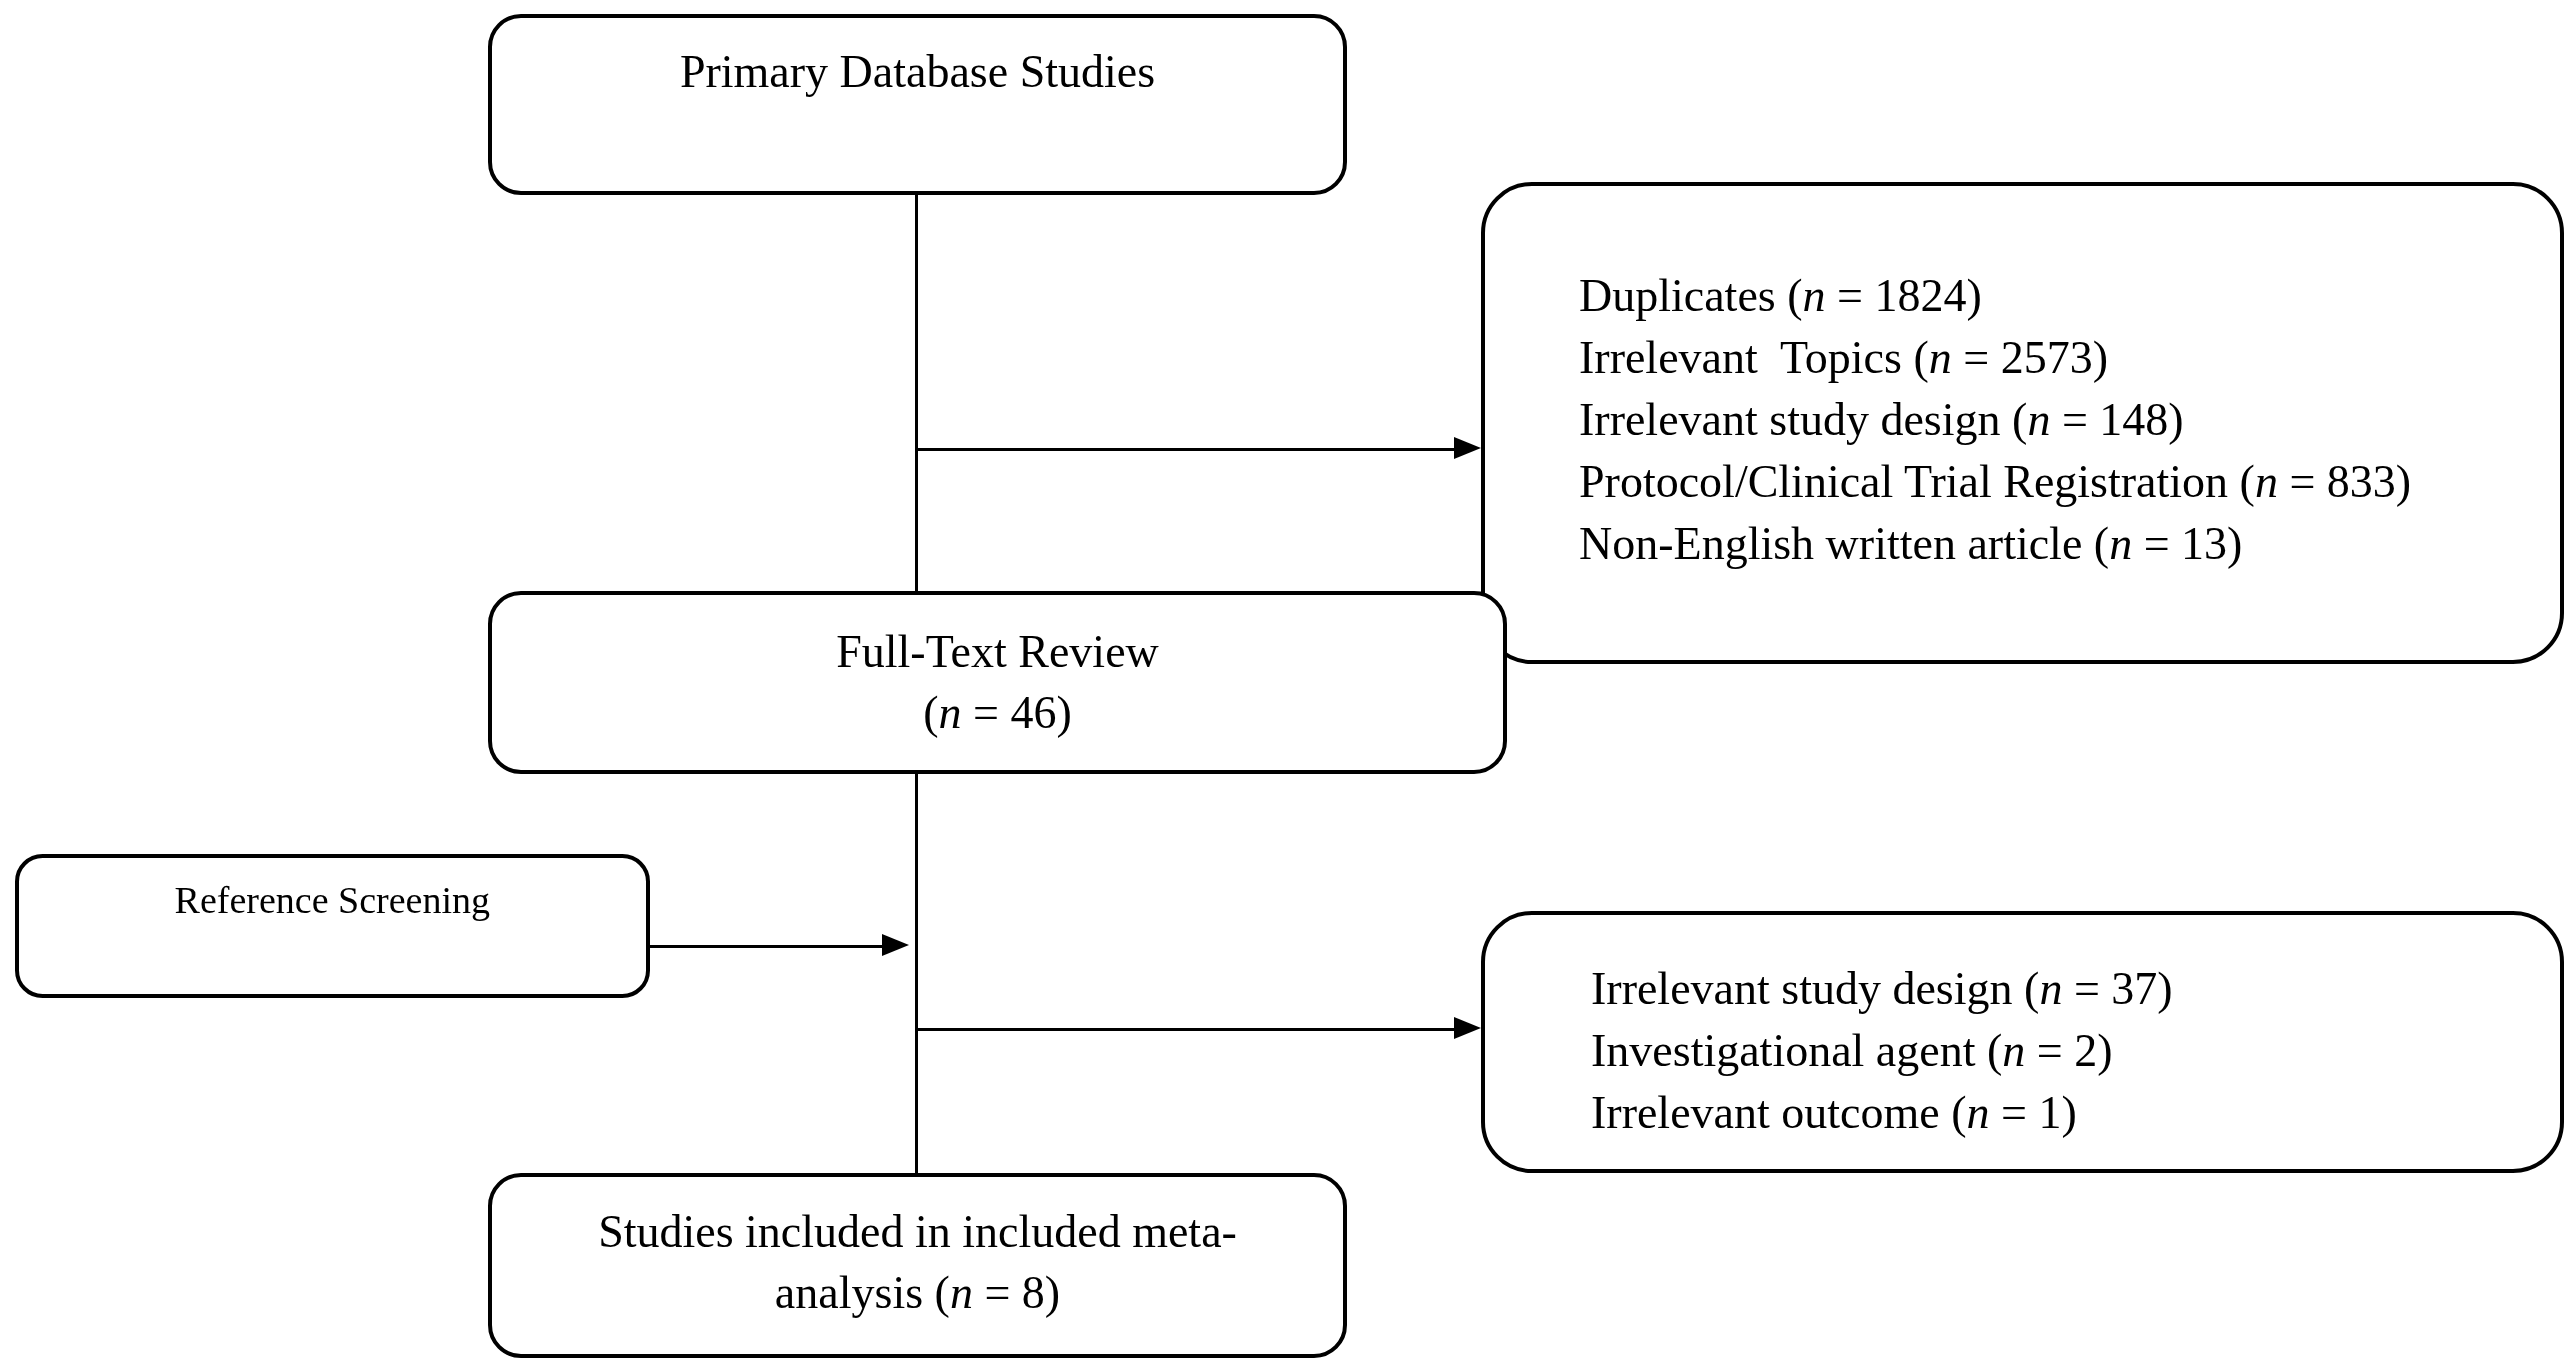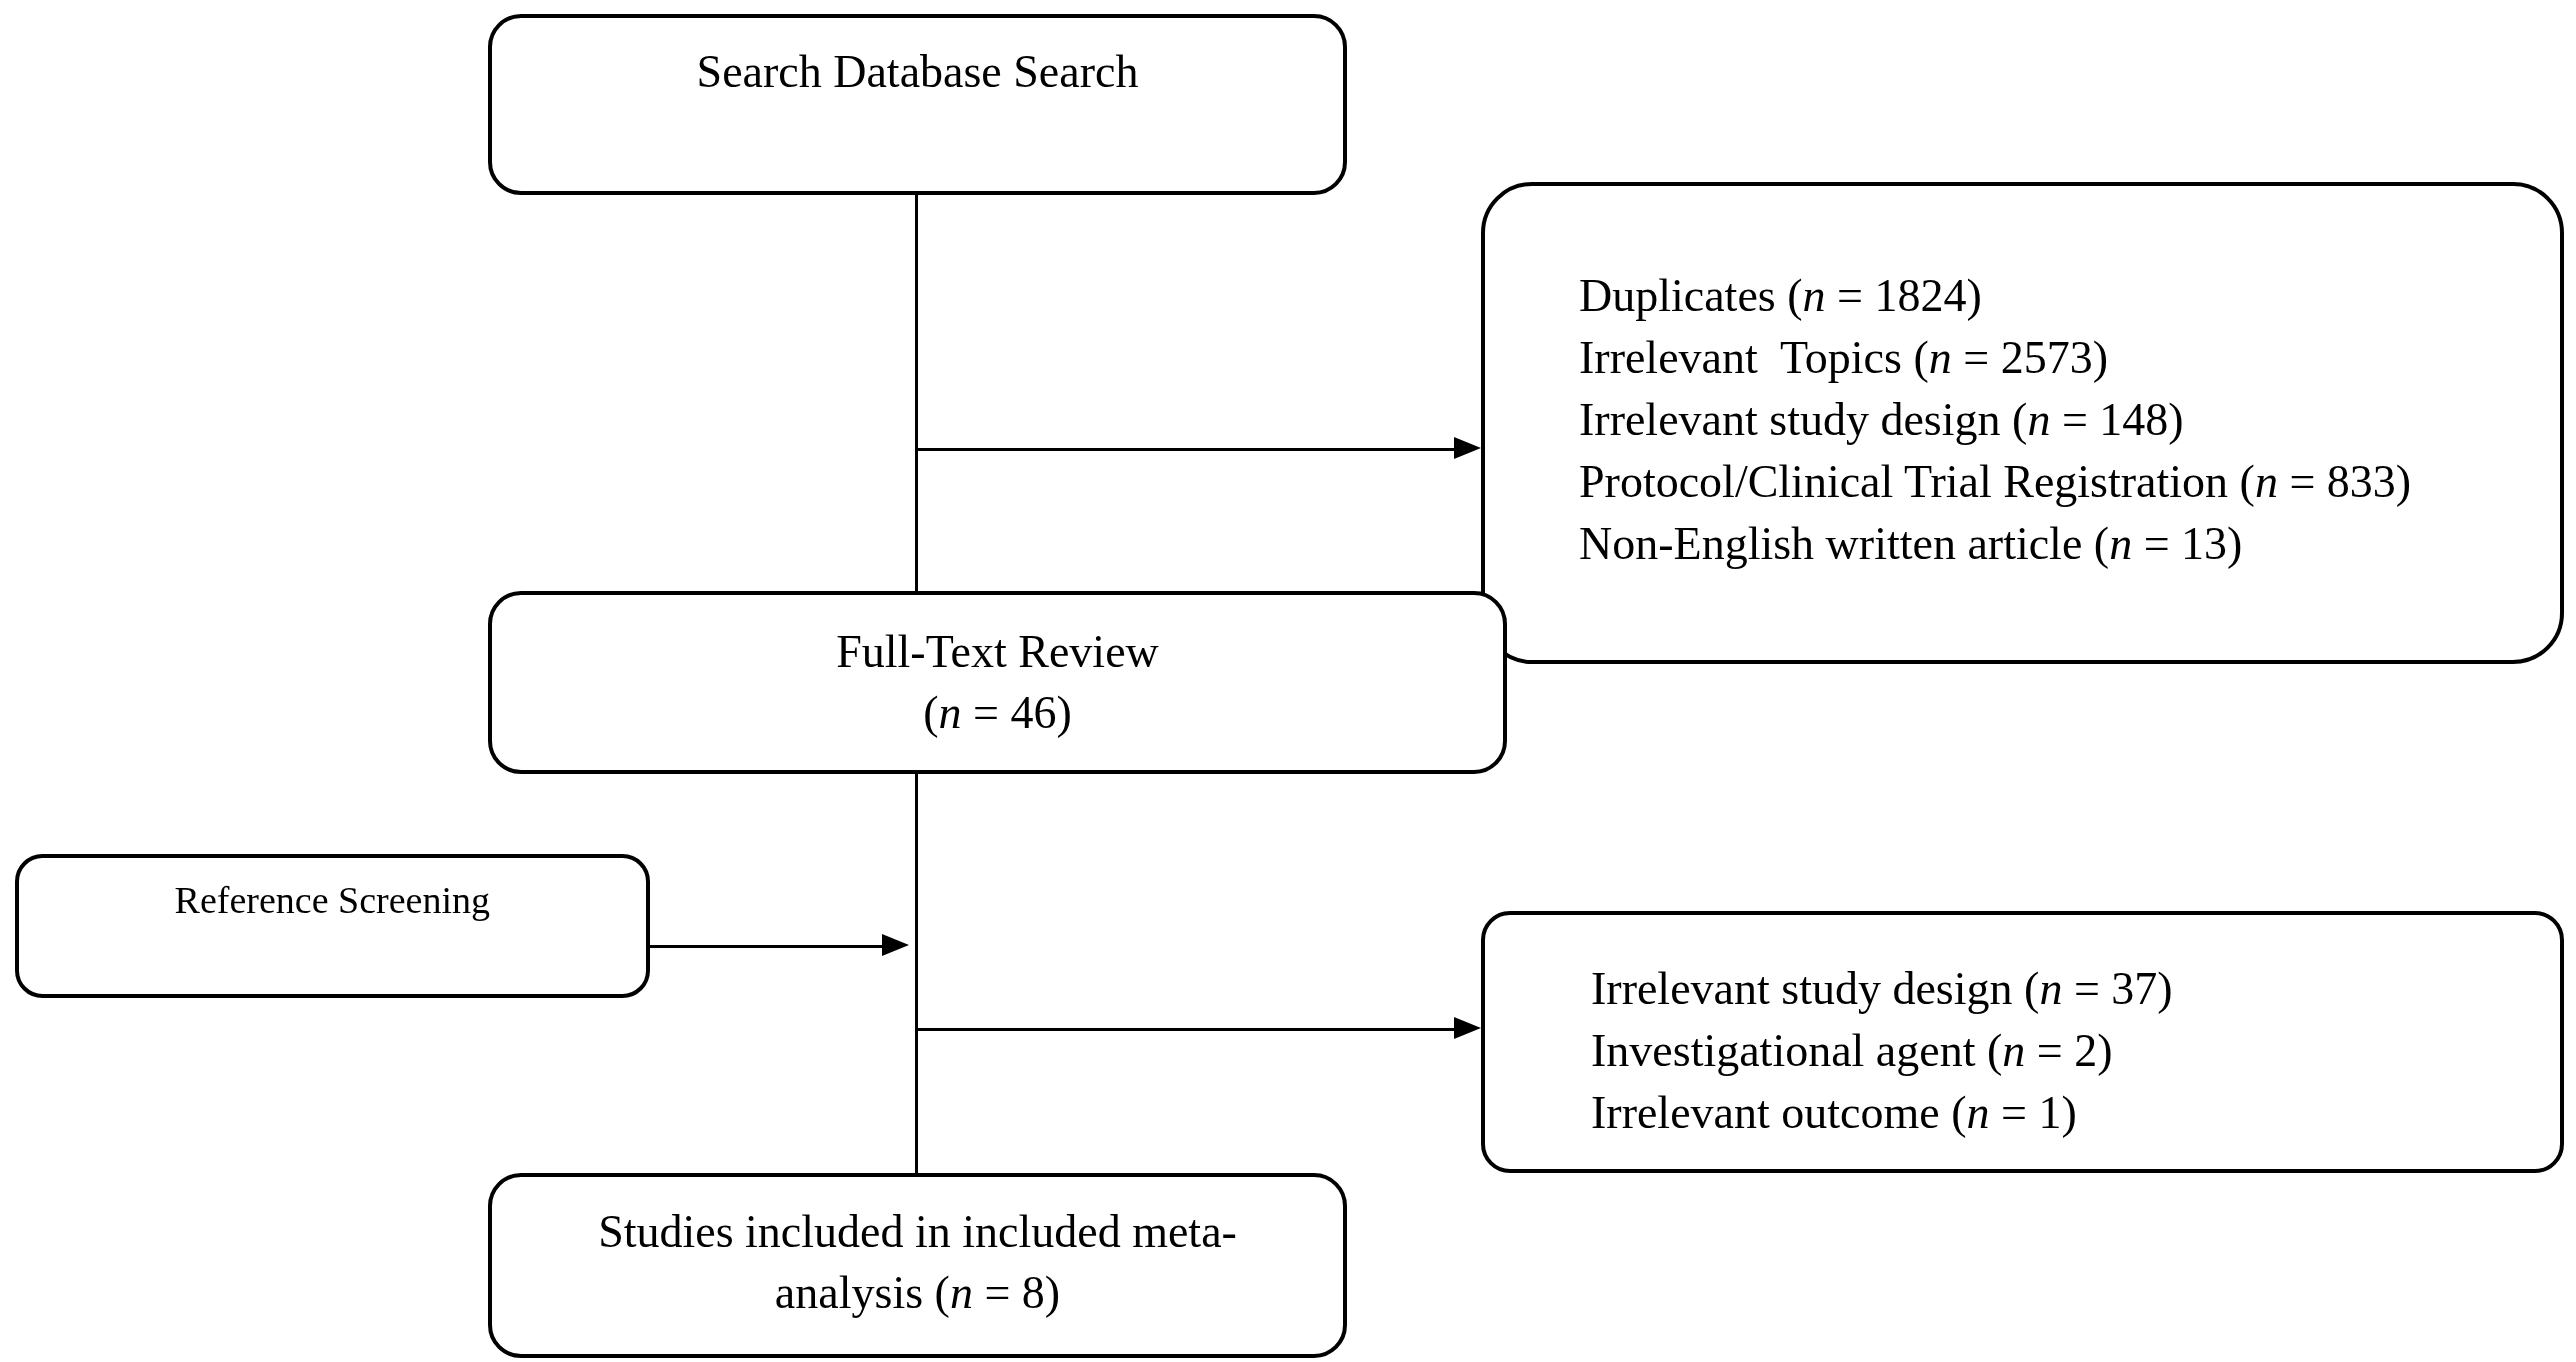--- a/index.html
+++ b/index.html
@@ -67,21 +67,21 @@
 
   <div class="vline" style="left:915px; top:772px; width:3px; height:402px;"></div>
 
   <div class="hline" style="left:650px; top:945px; width:236px; height:3px;"></div>
   <div class="arrowhead-right" style="left:882px; top:934px;"></div>
 
   <div class="hline" style="left:916px; top:1028px; width:541px; height:3px;"></div>
   <div class="arrowhead-right" style="left:1454px; top:1017px;"></div>
 
   <div class="box centered" style="left:488px; top:13.8px; width:859px; height:181px; padding-top:23.6px;">
-    <div class="stack-line">Search Database Search</div>
+    <div class="stack-line">Primary Database Studies</div>
   </div>
 
   <div class="box rounded-lg" style="left:1481px; top:182px; width:1083px; height:482px;">
     <div class="excl-list" style="left:94px; top:79px;">
         <div class="excl-line">Duplicates (<i>n</i> = 1824)</div>
         <div class="excl-line">Irrelevant  Topics (<i>n</i> = 2573)</div>
         <div class="excl-line">Irrelevant study design (<i>n</i> = 148)</div>
         <div class="excl-line">Protocol/Clinical Trial Registration (<i>n</i> = 833)</div>
         <div class="excl-line">Non-English written article (<i>n</i> = 13)</div>
       </div>
@@ -89,21 +89,21 @@
 
   <div class="box centered" style="left:488px; top:591px; width:1019px; height:183px; padding-top:25.6px;">
     <div class="stack-line">Full-Text Review</div>
     <div class="stack-line">(<i>n</i> = 46)</div>
   </div>
 
   <div class="box centered left-box" style="left:14.8px; top:854px; width:635px; height:144px; padding-top:17.7px; border-radius:27.6px;text-align:center;">
     <div class="stack-line">Reference Screening</div>
   </div>
 
-  <div class="box rounded-lg" style="left:1481px; top:911px; width:1083px; height:262px;border-radius:29px;">
+  <div class="box rounded-lg" style="left:1481px; top:911px; width:1083px; height:262px;">
     <div class="excl-list" style="left:106px; top:43px;">
         <div class="excl-line">Irrelevant study design (<i>n</i> = 37)</div>
         <div class="excl-line">Investigational agent (<i>n</i> = 2)</div>
         <div class="excl-line">Irrelevant outcome (<i>n</i> = 1)</div>
       </div>
   </div>
 
   <div class="box centered" style="left:488px; top:1173px; width:859px; height:185px; padding-top:23.6px;">
     <div class="stack-line">Studies included in included meta-</div>
     <div class="stack-line">analysis (<i>n</i> = 8)</div>

